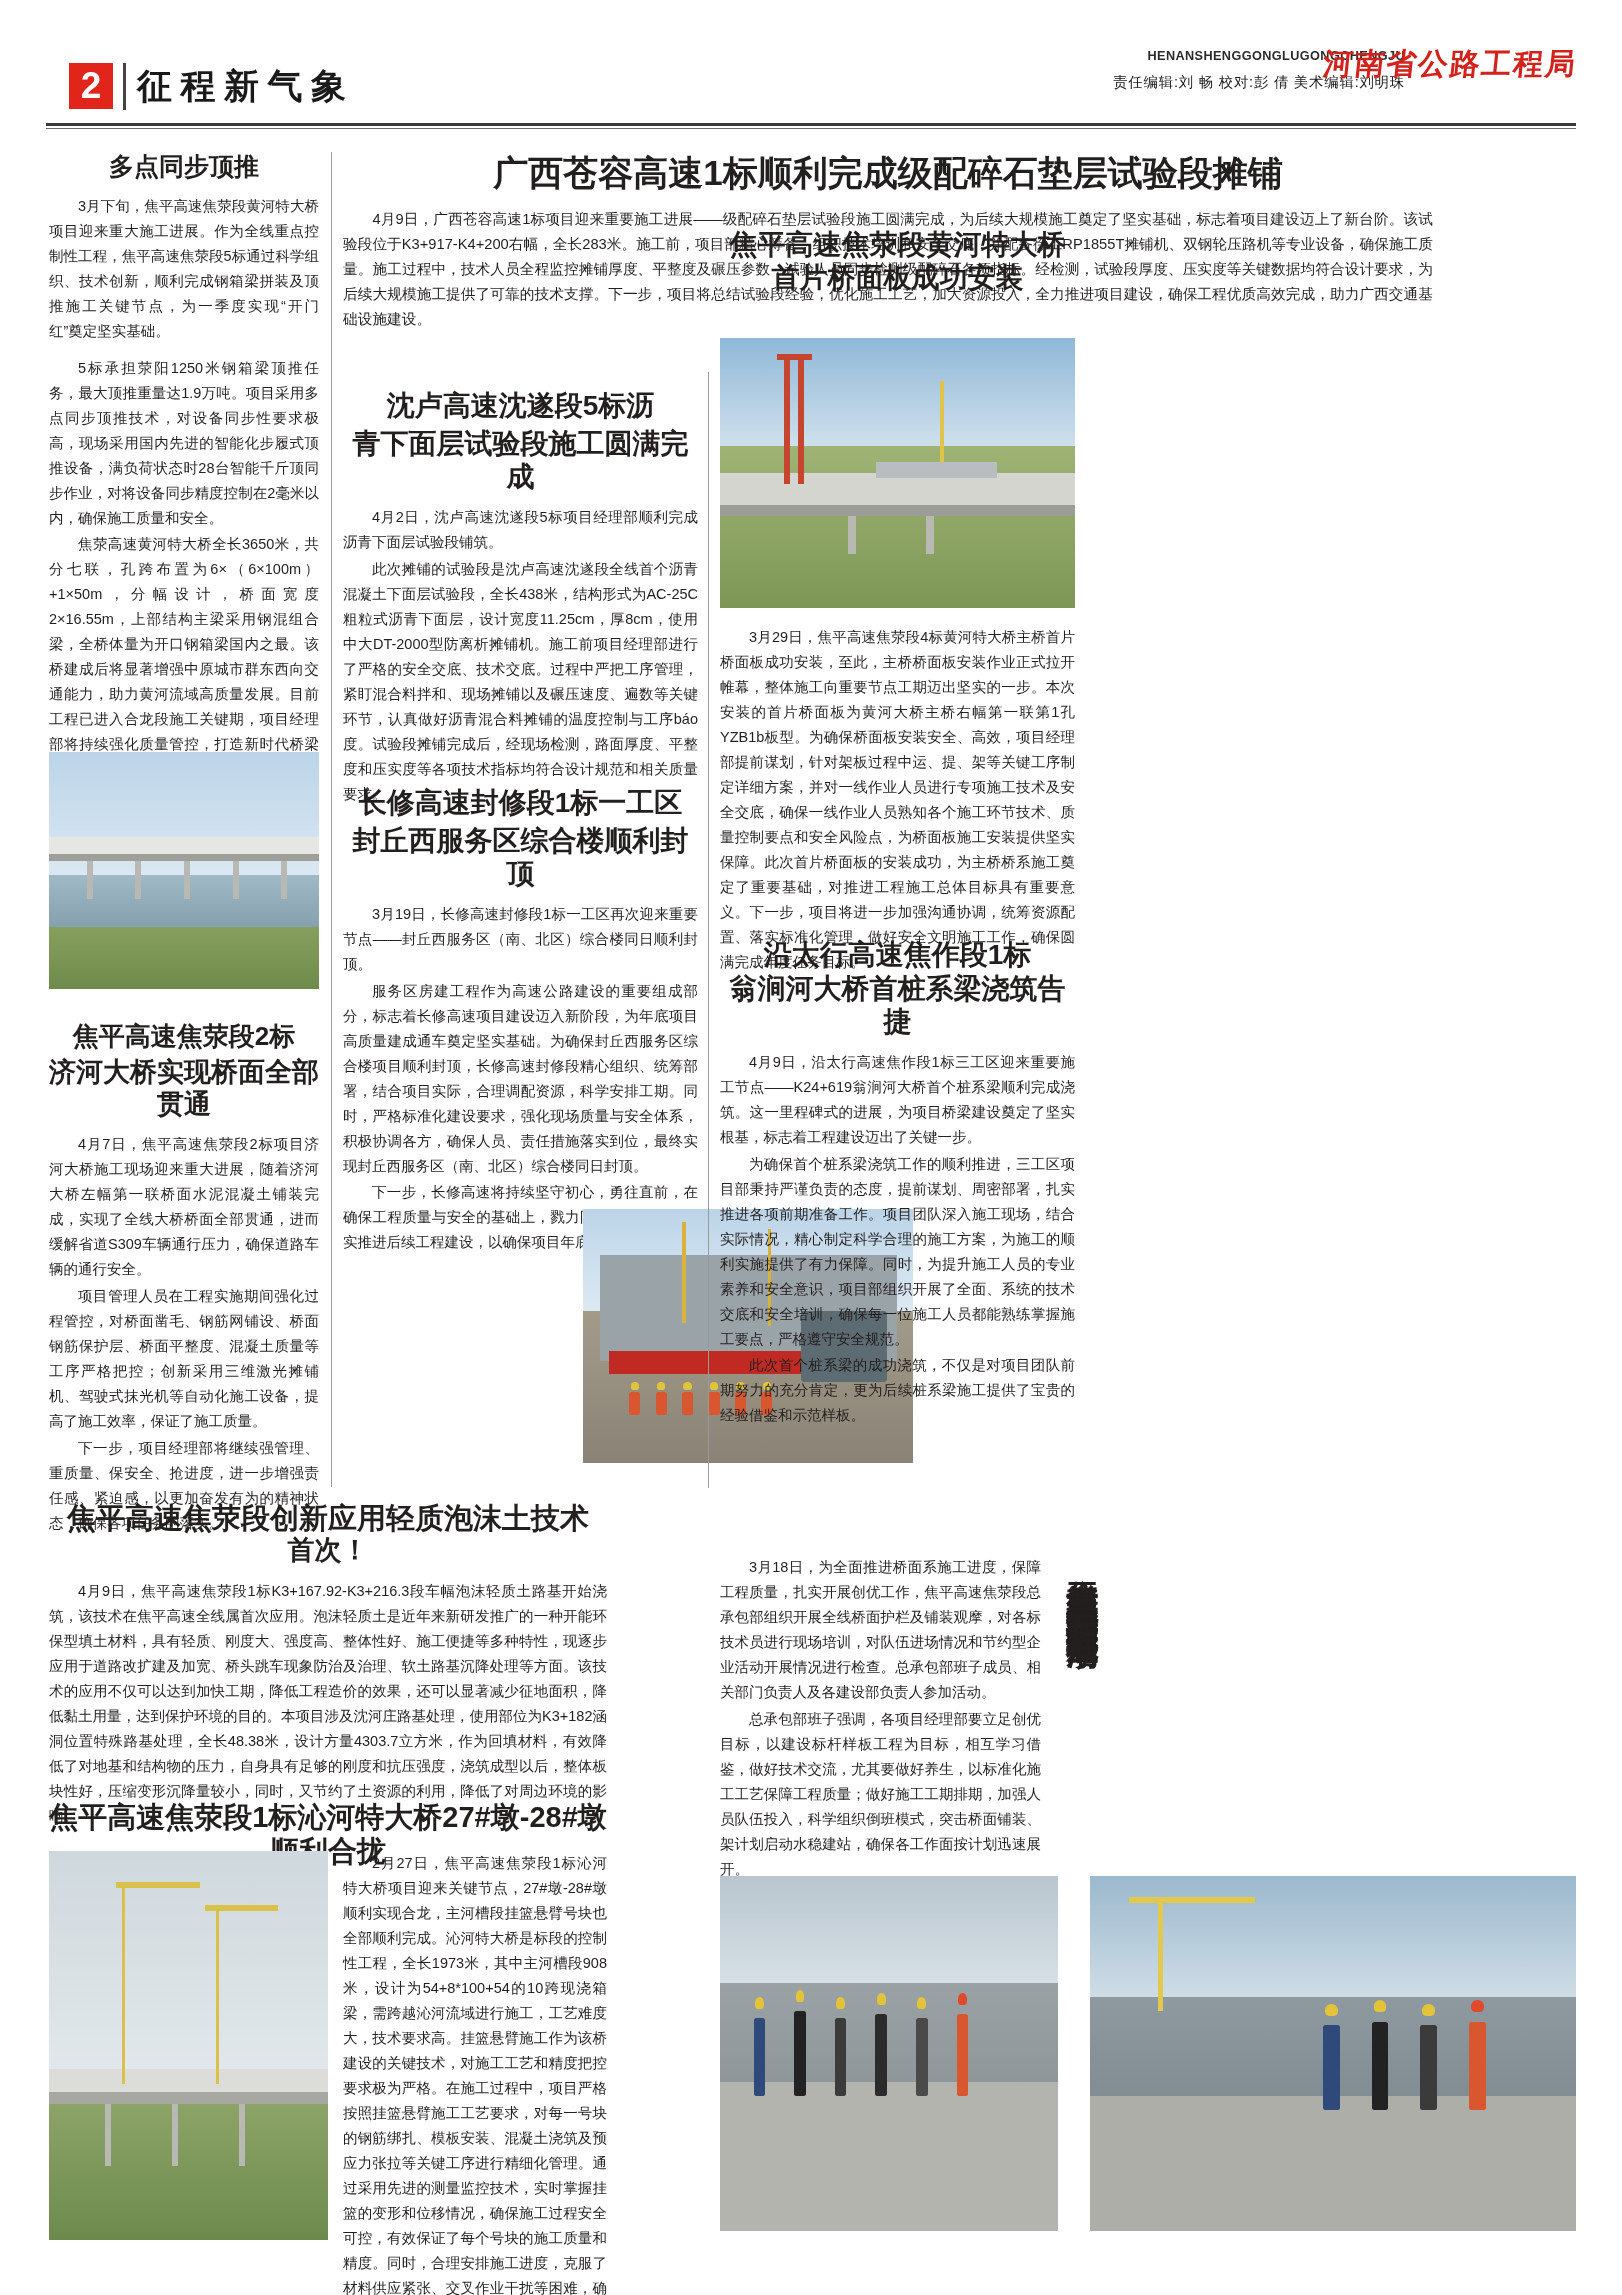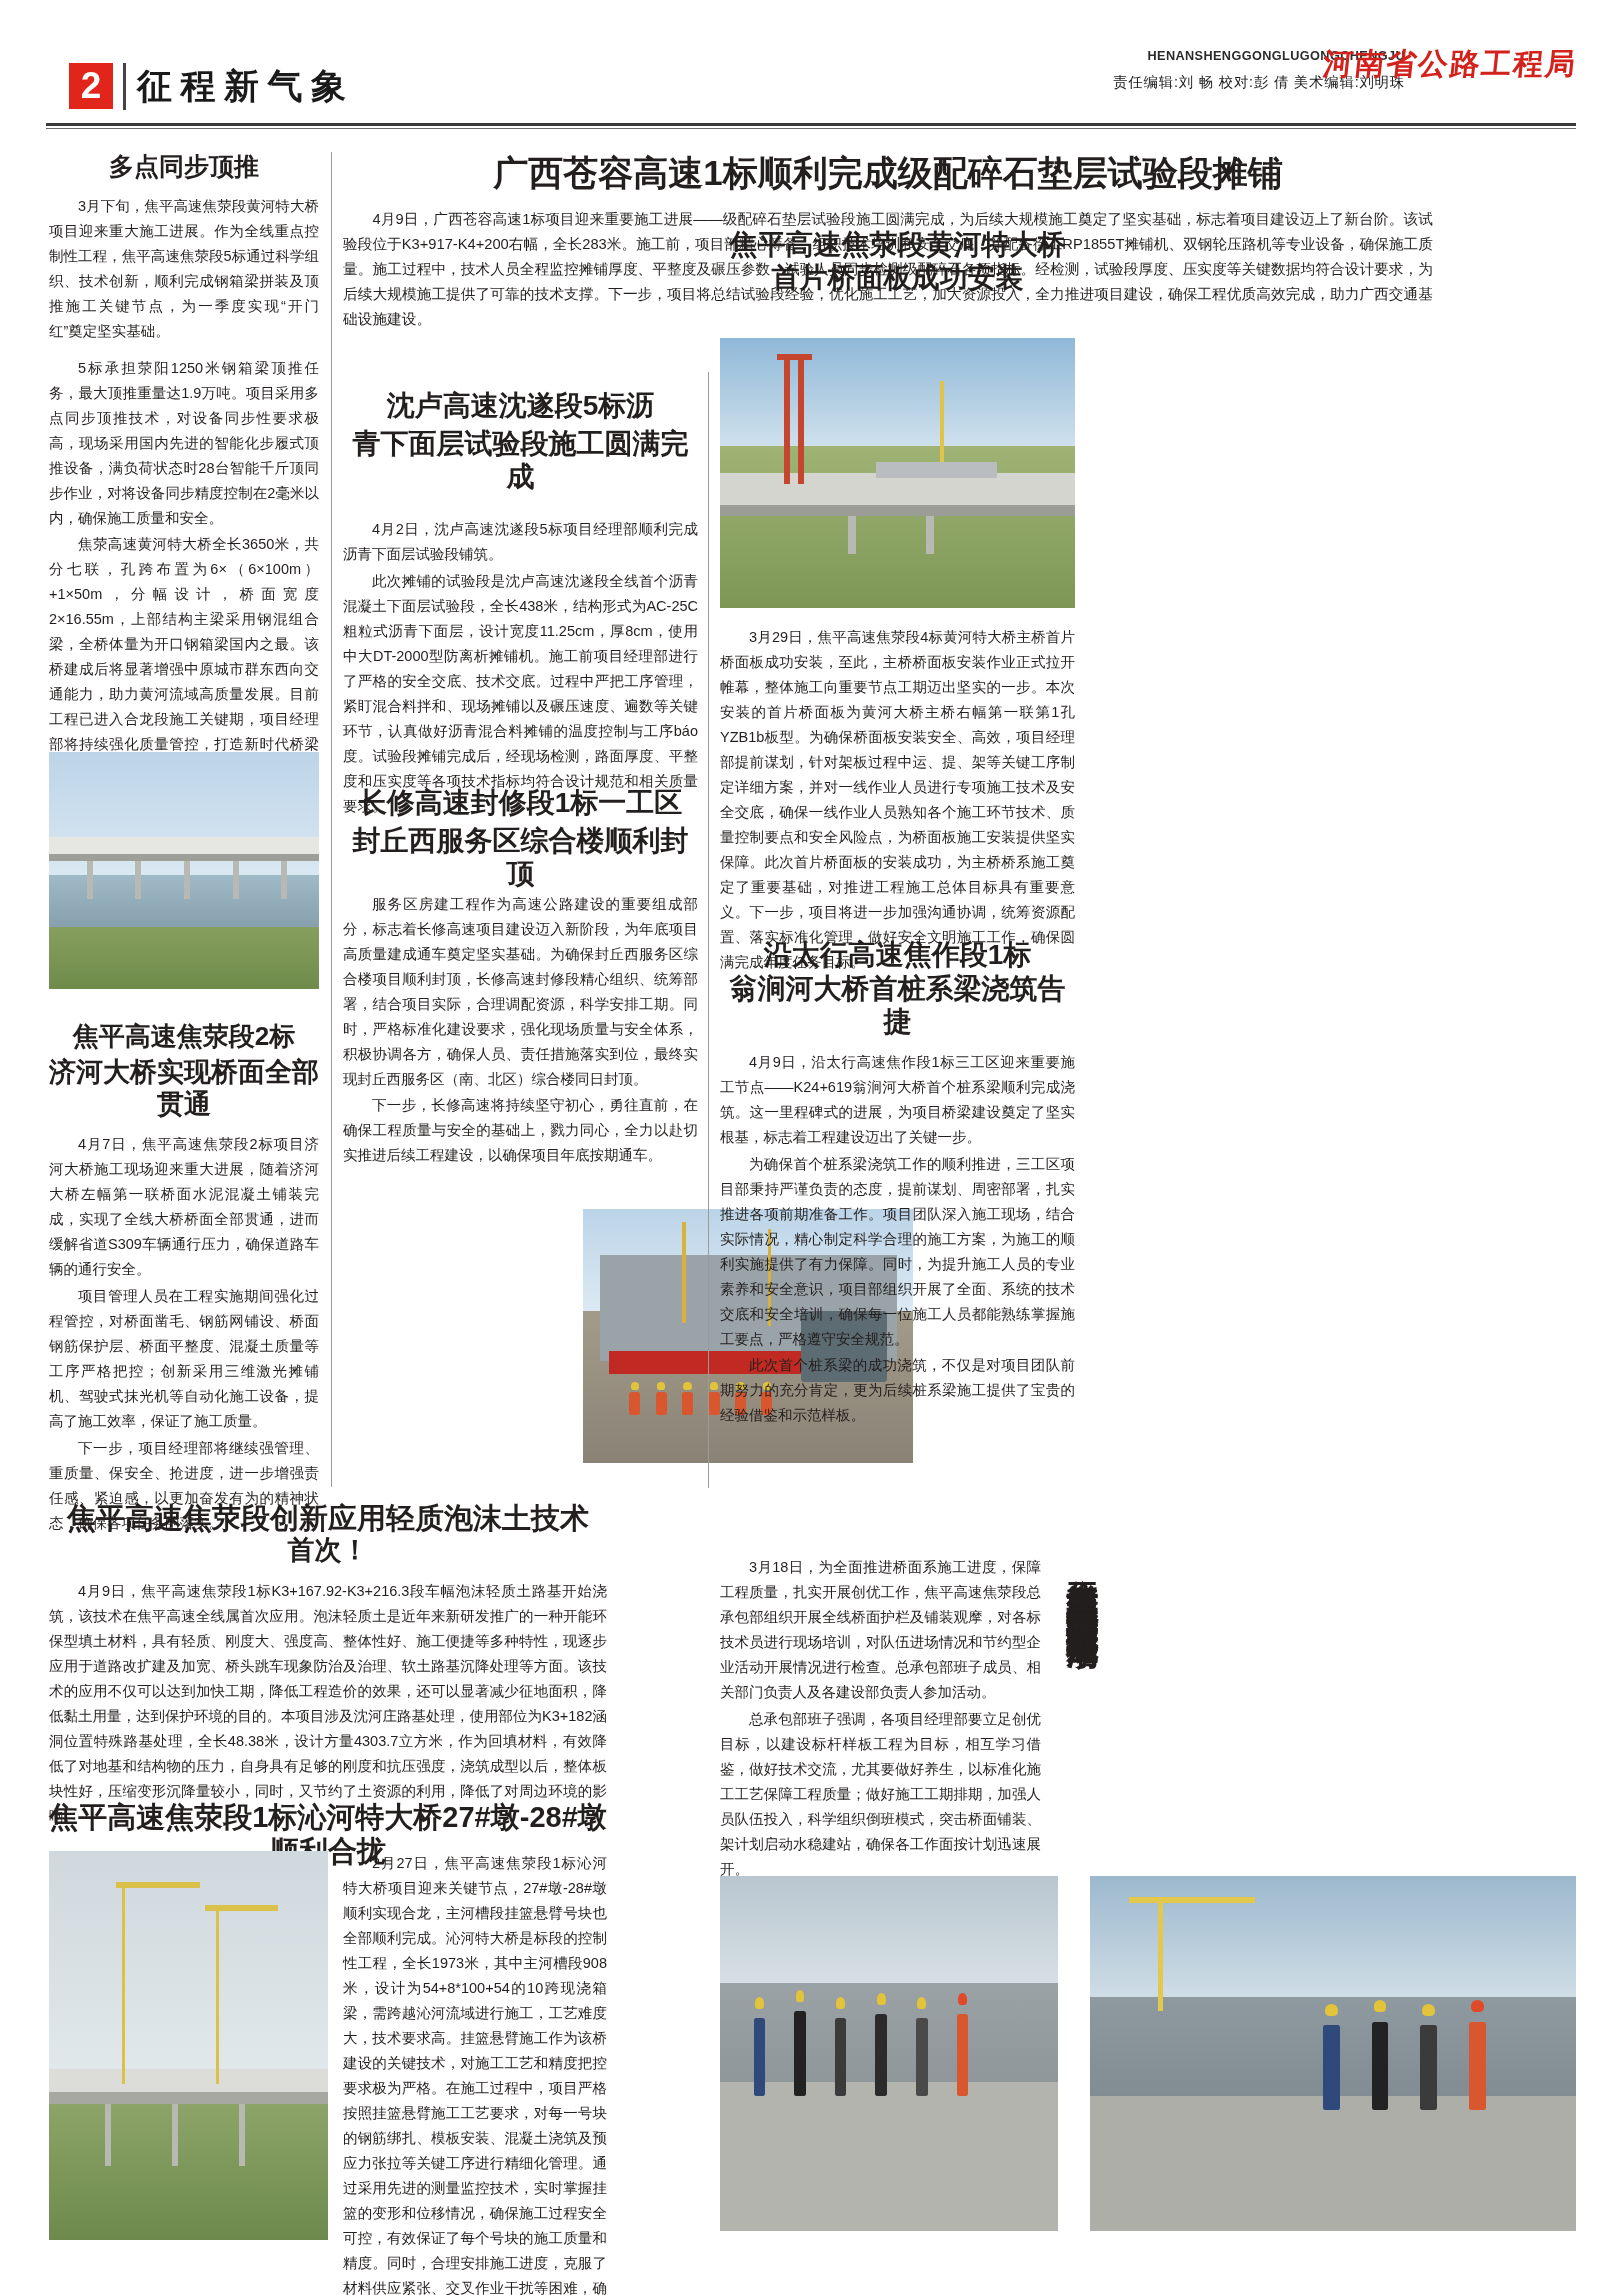--- a/index.html
+++ b/index.html
@@ -127,27 +127,28 @@
   </div>
 
   <div style="position:absolute;left:343px;top:152px;width:1090px;">
     <div class="hl" style="font-size:35px;">广西苍容高速1标顺利完成级配碎石垫层试验段摊铺</div>
     <div class="body-txt" style="margin-top:13.5px;font-size:14.7px;line-height:25px;">4月9日，广西苍容高速1标项目迎来重要施工进展——级配碎石垫层试验段施工圆满完成，为后续大规模施工奠定了坚实基础，标志着项目建设迈上了新台阶。该试验段位于K3+917-K4+200右幅，全长283米。施工前，项目部精心筹备，组织技术培训和安全交底，并配备徐工RP1855T摊铺机、双钢轮压路机等专业设备，确保施工质量。施工过程中，技术人员全程监控摊铺厚度、平整度及碾压参数，试验人员同步检测级配碎石各项指标。经检测，试验段厚度、压实度等关键数据均符合设计要求，为后续大规模施工提供了可靠的技术支撑。下一步，项目将总结试验段经验，优化施工工艺，加大资源投入，全力推进项目建设，确保工程优质高效完成，助力广西交通基础设施建设。</div>
   </div>
 
   <div style="position:absolute;left:343px;top:389px;width:355px;">
     <div class="hl" style="font-size:28px;">沈卢高速沈遂段5标沥</div>
     <div class="hl" style="font-size:28px;margin-top:5px;">青下面层试验段施工圆满完成</div>
-    <div class="body-txt" style="margin-top:24px;">4月2日，沈卢高速沈遂段5标项目经理部顺利完成沥青下面层试验段铺筑。</div>
+    <div class="body-txt" style="margin-top:12px;">4月2日，沈卢高速沈遂段5标项目经理部顺利完成沥青下面层试验段铺筑。</div>
     <div class="body-txt" style="margin-top:1.7px;">此次摊铺的试验段是沈卢高速沈遂段全线首个沥青混凝土下面层试验段，全长438米，结构形式为AC-25C粗粒式沥青下面层，设计宽度11.25cm，厚8cm，使用中大DT-2000型防离析摊铺机。施工前项目经理部进行了严格的安全交底、技术交底。过程中严把工序管理，紧盯混合料拌和、现场摊铺以及碾压速度、遍数等关键环节，认真做好沥青混合料摊铺的温度控制与工序báo度。试验段摊铺完成后，经现场检测，路面厚度、平整度和压实度等各项技术指标均符合设计规范和相关质量要求。</div>
   </div>
 
   <div style="position:absolute;left:343px;top:786px;width:355px;">
     <div class="hl" style="font-size:28px;">长修高速封修段1标一工区</div>
     <div class="hl" style="font-size:28px;margin-top:5px;">封丘西服务区综合楼顺利封顶</div>
+    <div class="body-txt" style="margin-top:12px;">3月19日，长修高速封修段1标一工区再次迎来重要节点——封丘西服务区（南、北区）综合楼同日顺利封顶。</div>
     <div class="body-txt" style="margin-top:1.7px;">服务区房建工程作为高速公路建设的重要组成部分，标志着长修高速项目建设迈入新阶段，为年底项目高质量建成通车奠定坚实基础。为确保封丘西服务区综合楼项目顺利封顶，长修高速封修段精心组织、统筹部署，结合项目实际，合理调配资源，科学安排工期。同时，严格标准化建设要求，强化现场质量与安全体系，积极协调各方，确保人员、责任措施落实到位，最终实现封丘西服务区（南、北区）综合楼同日封顶。</div>
     <div class="body-txt" style="margin-top:1.7px;">下一步，长修高速将持续坚守初心，勇往直前，在确保工程质量与安全的基础上，戮力同心，全力以赴切实推进后续工程建设，以确保项目年底按期通车。</div>
   </div>
 
   <div class="photo" style="left:583px;top:1209px;width:330px;height:254px;">
     <div class="sky" style="height:40%;"></div>
     <div class="ground" style="height:60%;background:linear-gradient(#a39b8a,#8a8275);"></div>
     <div style="position:absolute;left:5%;top:18%;width:90%;height:42%;background:#9aa3a8;"></div>
     <div style="position:absolute;left:8%;top:56%;width:84%;height:9%;background:#c02a22;"></div>
     <div class="crane" style="left:30%;top:5%;height:40%;"></div>

